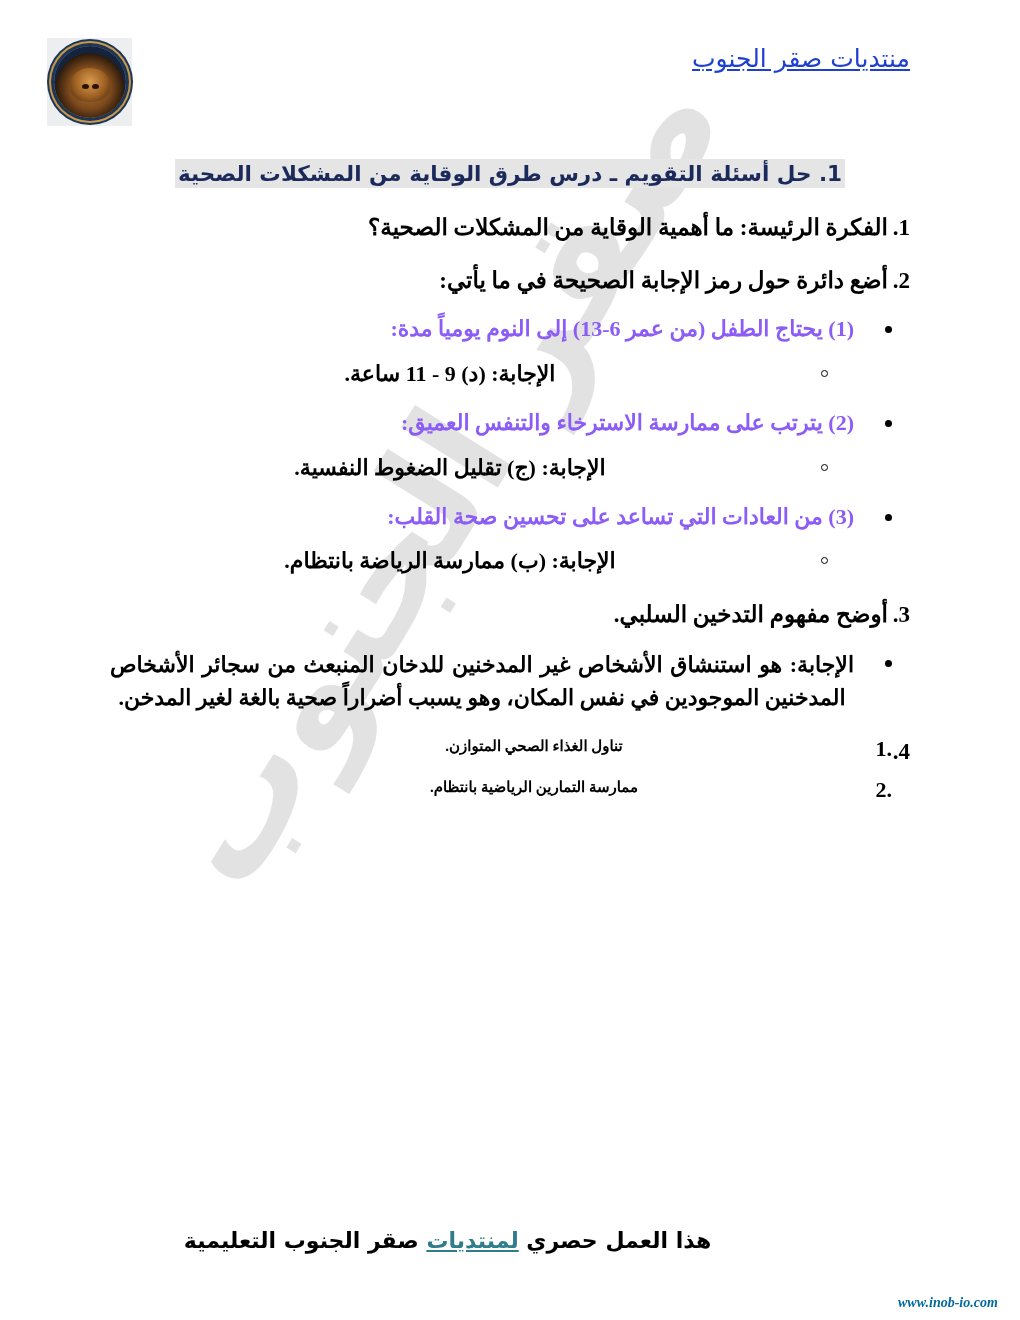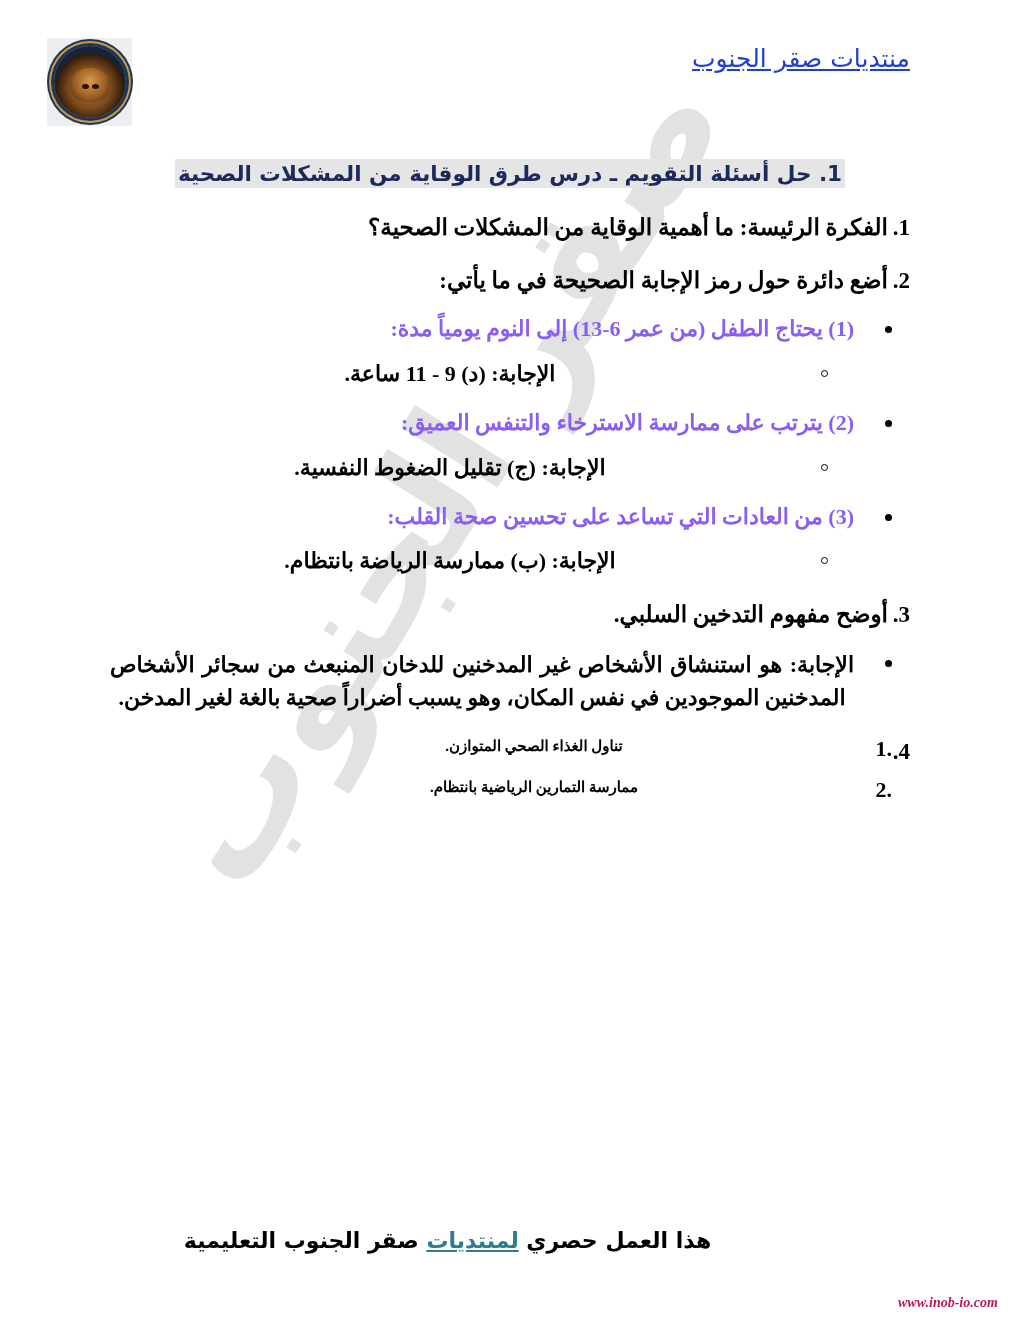--- a/index.html
+++ b/index.html
@@ -272,21 +272,21 @@
     text-decoration: underline;
   }
   .site-url {
     position: absolute;
     left: 898px;
     top: 1295px;
     font-family: "Liberation Serif", serif;
     font-style: italic;
     font-weight: bold;
     font-size: 14px;
-    color: #be185d;
+    color: #0369a1;
     direction: ltr;
     z-index: 3;
   }
 </style>
 </head>
 <body>
 
 <div class="page">
 
   <div class="watermark">

